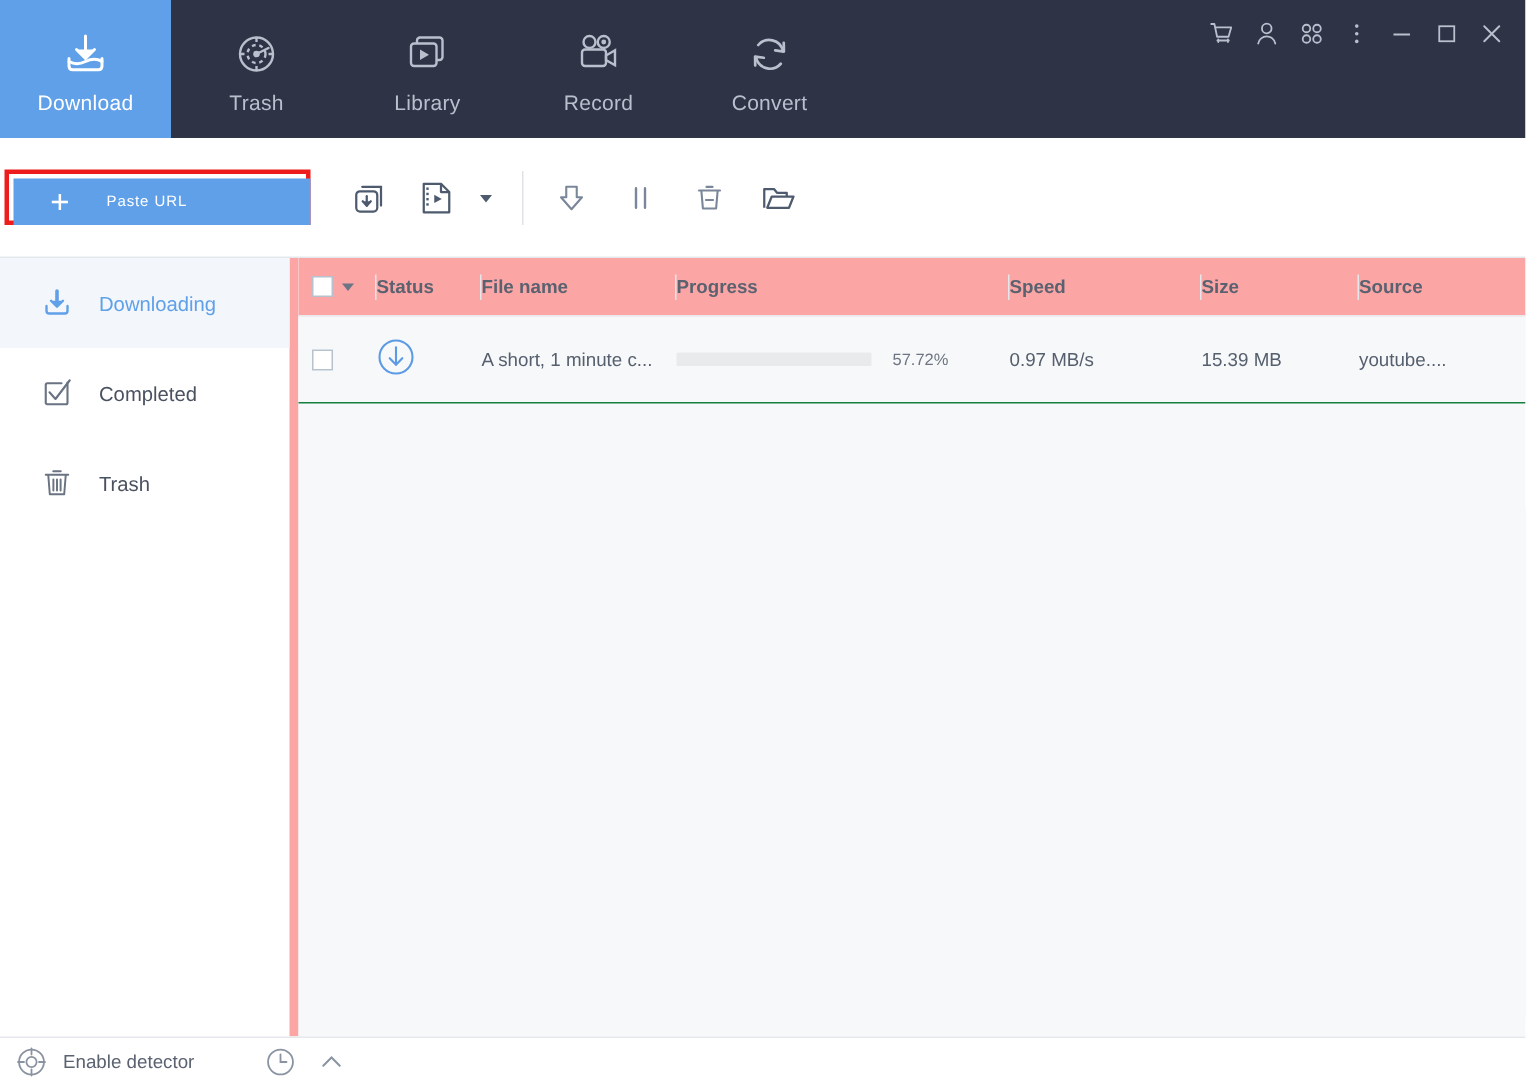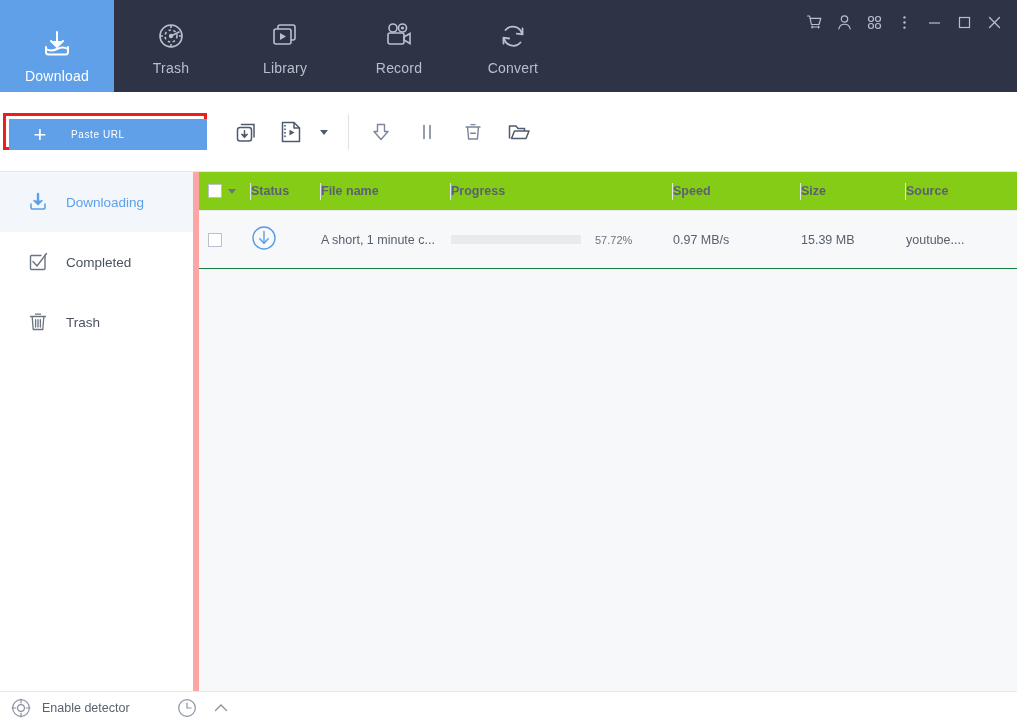--- a/index.html
+++ b/index.html
@@ -26,21 +26,21 @@
     color: #cfd3dd; font-size: 14.5px; letter-spacing: .3px;
   }
 
   .navtabs { display: flex; align-items: stretch; height: 92px; }
   .navtab {
     width: 114px; height: 92px;
     display: flex; flex-direction: column; align-items: center; justify-content: flex-start;
     padding-top: 16px;
     color: #b9bfcd; cursor: pointer;
   }
-  .navtab.active { background: #5fa0e8; color: #ffffff; justify-content: center; }
+  .navtab.active { background: #5fa0e8; color: #ffffff; }
   .navtab .tabicon { height: 40px; display: flex; align-items: center; justify-content: center; }
   .navtab .tablabel { font-size: 14px; margin-top: 4px; letter-spacing: .2px; }
 
   .winctrls {
     position: absolute; right: 8px; top: 8px;
     display: flex; align-items: center; gap: 0px;
   }
   .wbtn {
     width: 30px; height: 28px; display: flex; align-items: center; justify-content: center;
     color: #b9bfcd; cursor: pointer;
@@ -82,21 +82,21 @@
   }
   .side-item.active { background: #f3f7fb; color: #5fa0e8; }
   .side-ico { width: 24px; height: 24px; display: flex; align-items: center; justify-content: center; }
 
   
   .content {
     position: absolute; left: 199px; top: 172px; width: 818px; height: 519px;
     background: #f7f8f9;
   }
   .thead {
-    height: 39px; background: #84cc16; border-bottom: 1px solid #e8ebee;
+    height: 39px; background: #fca5a5; border-bottom: 1px solid #e8ebee;
     display: flex; align-items: center;
     font-size: 12.5px; font-weight: bold; color: #5a6270;
   }
   .th { display: flex; align-items: center; height: 39px; position: relative; }
   .th .vr { position: absolute; right: 0; top: 11px; width: 1px; height: 17px; background: #e3e7eb; }
   .th-check { width: 52px; padding-left: 9px; gap: 6px; }
   .th-status { width: 70px; }
   .th-name { width: 130px; }
   .th-progress { width: 222px; }
   .th-speed { width: 128px; }

